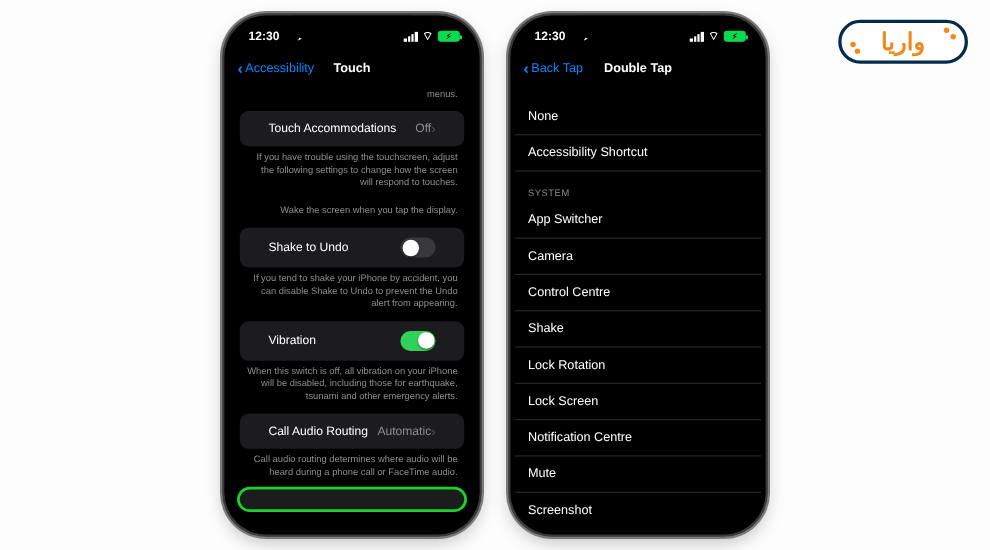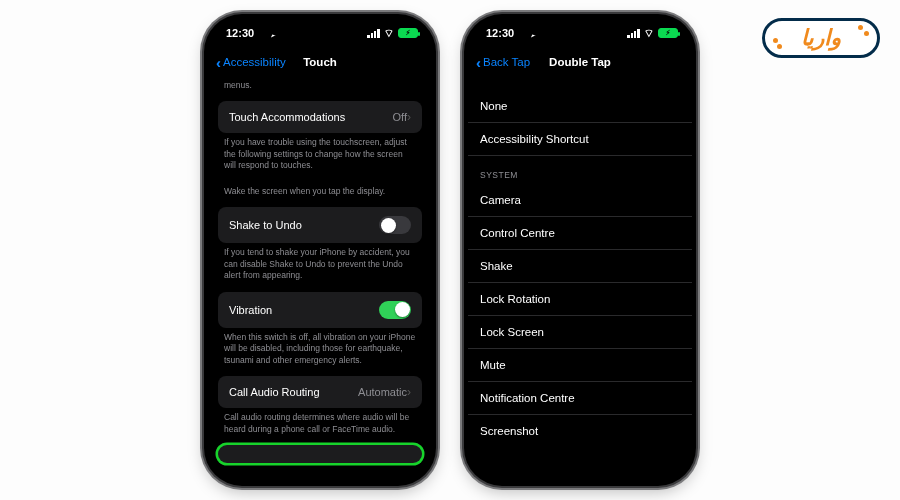--- a/index.html
+++ b/index.html
@@ -79,30 +79,31 @@
     position:absolute; left:0; right:0; text-align:center;
     font-size:11.5px; font-weight:600; color:#fff;
     pointer-events:none;
   }
   
   .body { flex:1; overflow:hidden; }
   .inner { padding: 0 10px 14px; }
   .footnote {
     color:#8e8e93; font-size:8.5px; line-height:1.35;
     padding: 4px 6px 10px;
+    text-align: right;
   }
   .grouplabel {
     color:#8e8e93; font-size:8.5px; letter-spacing:.5px;
     padding: 10px 6px 4px; text-transform:uppercase;
   }
   
   .cell {
     background:#1c1c1e;
     border-radius:8px;
-    padding: 9px 11px;
+    padding: 9px 26px;
     display:flex; align-items:center; justify-content:space-between;
     font-size:11px; color:#fff;
     position:relative;
   }
   .cell + .footnote { margin-top:0; }
   .cell .val { color:#8e8e93; display:flex; align-items:center; gap:0; }
   .cell .chevr { color:#555; font-size:12px; }
   .toggle {
     width:32px; height:18px; border-radius:10px; position:relative;
   }
@@ -126,21 +127,20 @@
     border-bottom:0.5px solid #2a2a2c;
   }
   .listcell:last-child { border-bottom:none; }
   
   .brand {
     position:absolute; top:18px; right:20px;
     width:118px; height:40px;
     border:3px solid #032c4a; border-radius:20px;
     display:flex; align-items:center; justify-content:center;
     background:#fff;
-    font-style:italic;
   }
   .brand .txt {
     font-weight:900; font-size:22px; letter-spacing:1px;
     color:#f08a1d; font-family: Tahoma, Arial, sans-serif;
     direction:rtl;
   }
   .brand .dot { width:5px; height:5px; border-radius:50%; background:#f08a1d; position:absolute; }
   .brand .d1{ top:4px; right:14px;} .brand .d2{ top:10px; right:8px;}
   .brand .d3{ bottom:6px; left:12px;} .brand .d4{ bottom:12px; left:8px;}
 </style>
@@ -249,27 +249,28 @@
           <span>Back Tap</span>
         </div>
         <div class="navtitle">Double Tap</div>
       </div>
 
       <div class="body">
           <div id="p2-inner" style="padding-top:14px">
             <div class="listcell">None</div>
             <div class="listcell">Accessibility Shortcut</div>
             <div class="grouplabel" style="padding: 14px 12px 4px;">SYSTEM</div>
+            <div class="listcell">App Switcher</div>
             <div class="listcell">Camera</div>
             <div class="listcell">Control Centre</div>
             <div class="listcell">Shake</div>
             <div class="listcell">Lock Rotation</div>
             <div class="listcell">Lock Screen</div>
+            <div class="listcell">Notification Centre</div>
             <div class="listcell">Mute</div>
-            <div class="listcell">Notification Centre</div>
             <div class="listcell">Screenshot</div>
           </div>
         </div>
     </div>
   </div>
 
 </div>
 
 <div class="brand">
   <span class="txt">واریا</span>

